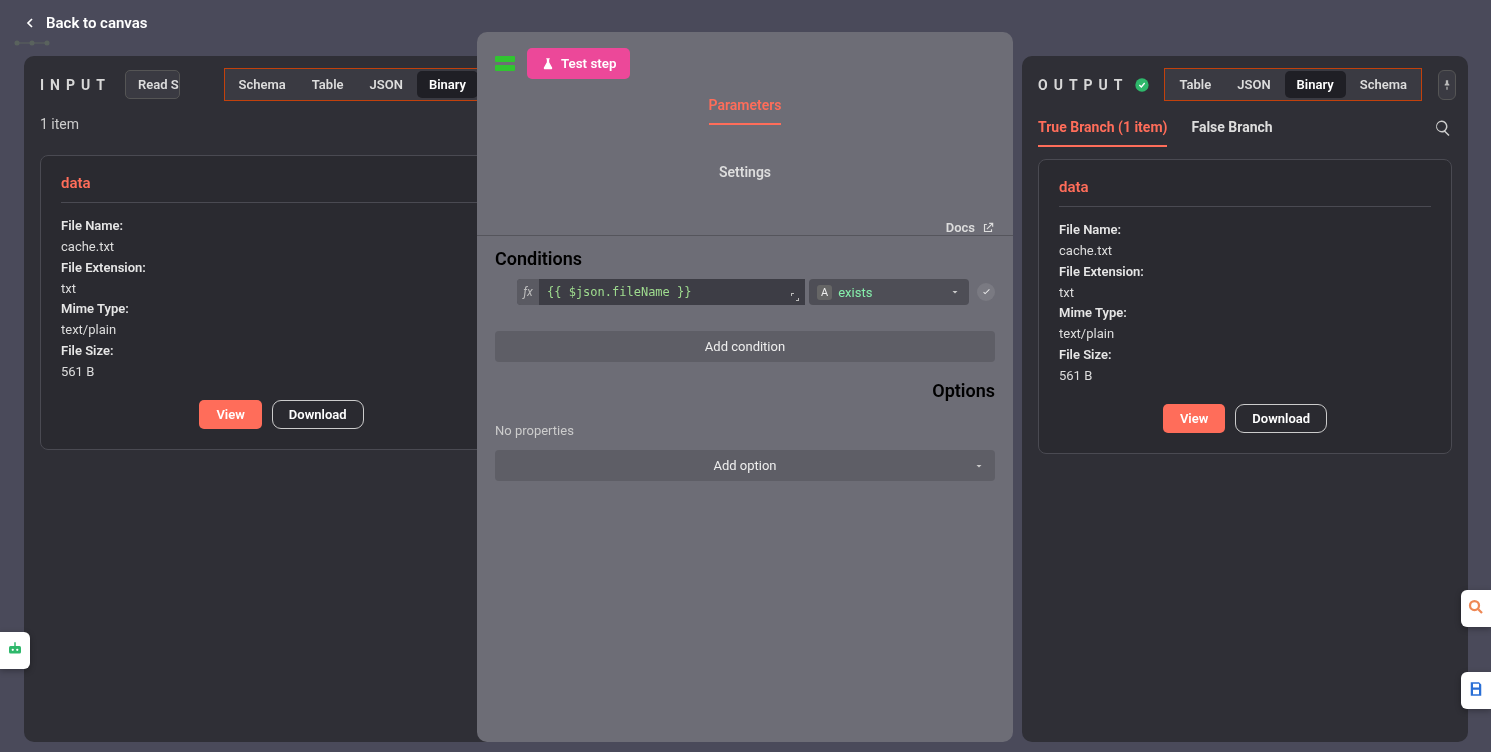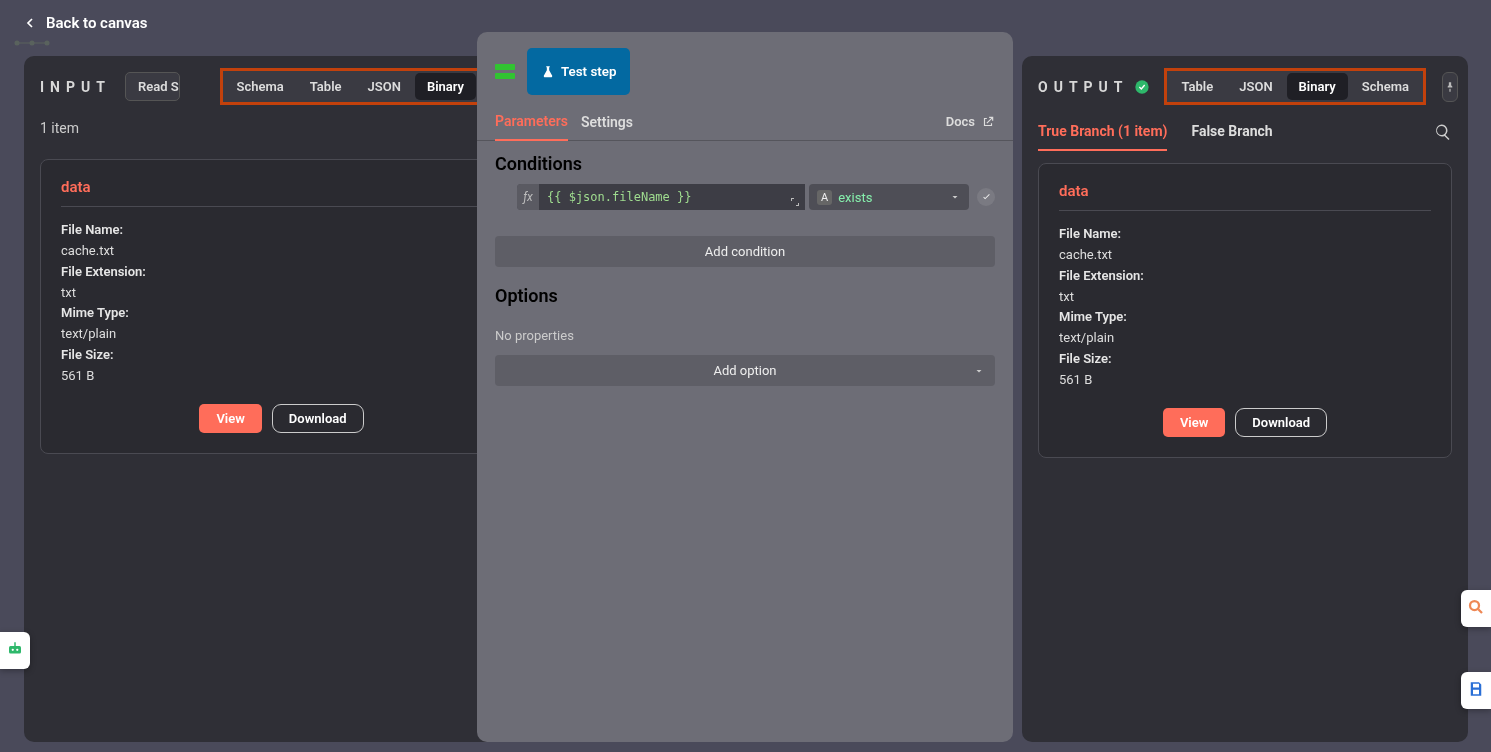--- a/index.html
+++ b/index.html
@@ -17,21 +17,21 @@
   .panel.input  { left: 24px;  width: 515px; }
   .panel.center { left: 477px; width: 536px; top: 32px; background: #6d6d76; }
   .panel.output { left: 1022px; width: 446px; }
 
   
   .io-header { display: flex; align-items: center; padding: 12px 12px 8px 16px; gap: 10px; }
   .io-title { font-size: 14px; font-weight: 700; letter-spacing: 6px; color: #d8d8d8; margin-right: 4px; display:flex; align-items:center; gap:6px;}
   .pill { border: none; background: transparent; color: #ddd; font-size: 13px; font-weight: 600; padding: 6px 12px; border-radius: 5px; cursor: pointer; }
   .pill.active { background: #1f1f25; color: #fff; }
   .pill.read { border:1px solid #555; background:#3a3a42; overflow:hidden; max-width:55px; white-space:nowrap;}
-  .pill-group { display: flex; gap: 2px; background: #3a3a42; border:3px solid #c2410c; border-radius: 0; padding: 2px; margin-left: auto; }
+  .pill-group { display: flex; gap: 2px; background: #3a3a42; border:1px solid #c2410c; border-radius: 0; padding: 2px; margin-left: auto; }
   .pin-btn { width: 30px; height: 30px; border:1px solid #555; border-radius:6px; background:#3a3a42; display:flex;align-items:center;justify-content:center;cursor:pointer; margin-left:6px;}
   .pin-btn svg { width:14px; height:14px; fill:#bbb; }
 
   .sub-row { display:flex; align-items:center; justify-content:space-between; padding: 6px 16px 10px 16px; color:#ccc; font-size:14px;}
   .sub-row svg { width:18px; height:18px; fill:#ccc; cursor:pointer;}
 
   
   .branch-tabs { display:flex; gap:24px; padding: 4px 16px 0 16px; }
   .branch-tab { padding: 6px 0 10px 0; color:#ddd; font-weight:700; font-size:14px; cursor:pointer; border-bottom: 2px solid transparent;}
   .branch-tab.active { color:#ff6d5a; border-bottom-color:#ff6d5a; }
@@ -46,24 +46,24 @@
   .btn-row { display:flex; gap:10px; justify-content:center; margin-top:18px;}
   .btn { border-radius:5px; padding:6px 16px; font-weight:600; font-size:13px; cursor:pointer; border:1px solid transparent;}
   .btn.primary { background:#ff6d5a; color:#fff; }
   .btn.secondary { background:transparent; border-color:#ccc; color:#fff;border-radius:9px; }
 
   
   .center-header { display:flex; align-items:center; padding:16px 18px 8px 18px; gap:12px;}
   .node-icon { width:20px; height:16px; display:flex; flex-direction:column; gap:3px;}
   .node-icon span{ height:6px; background:#31c431; border-radius:1px;}
   .node-title { color:#fff; font-weight:700; font-size:18px; flex:1;}
-  .test-btn { background:#0369a1; border:none; color:#fff; font-weight:600; padding:16px 14px; border-radius:5px; display:flex; align-items:center; gap:6px; cursor:pointer;}
+  .test-btn { background:#ec4899; border:none; color:#fff; font-weight:600; padding:8px 14px; border-radius:5px; display:flex; align-items:center; gap:6px; cursor:pointer;}
   .test-btn svg{width:14px;height:14px;fill:#fff;}
 
-  .center-tabs { display:flex; align-items:center; padding:0 18px; border-bottom:1px solid #55555c; gap:13px;}
+  .center-tabs { display:flex; align-items:center; padding:0 18px; border-bottom:1px solid #55555c; gap:30px;flex-direction:column;}
   .center-tab { padding:10px 0; font-weight:600; color:#ddd; cursor:pointer; font-size:14px;}
   .center-tab.active { color:#ff6d5a; border-bottom:2px solid #ff6d5a; margin-bottom:-1px;}
   .docs-link { margin-left:auto; display:flex; align-items:center; gap:6px; color:#ddd; font-weight:600; cursor:pointer;}
   .docs-link svg{width:14px;height:14px;fill:#ddd;}
 
   .section { padding:12px 18px;}
   .section-title{ color:#000000; font-weight:600; font-size:18px; margin-bottom:10px;}
   .cond-row { display:flex; gap:4px; align-items:stretch; margin-bottom:14px; padding-left:22px;}
   .expr-box { flex:1; display:flex; align-items:center; background:#4e4e56; border-radius:4px; position:relative; }
   .fx { width:22px; text-align:center; color:#bbb; font-style:italic; font-size:12px; background:#5a5a62; border-radius:4px 0 0 4px; align-self:stretch; display:flex;align-items:center;justify-content:center;}
@@ -187,21 +187,21 @@
       </div>
       <div class="check-dot">
         <svg viewBox="0 0 24 24">
             <path d="M9 16l-4-4 1.4-1.4L9 13.2l8.6-8.6L19 6z"></path>
           </svg>
       </div>
     </div>
   </div>
   <button class="wide-btn">Add condition</button>
 
-  <div class="section" style="padding-top:4px;">
+  <div class="section" style="padding-top:4px;text-align:right;">
     <div class="section-title">Options</div>
   </div>
   <div class="no-props">No properties</div>
   <button class="wide-btn dd">
     <span>Add option</span>
     <svg viewBox="0 0 24 24">
         <path d="M7 10l5 5 5-5z"></path>
       </svg>
   </button>
 </div>

